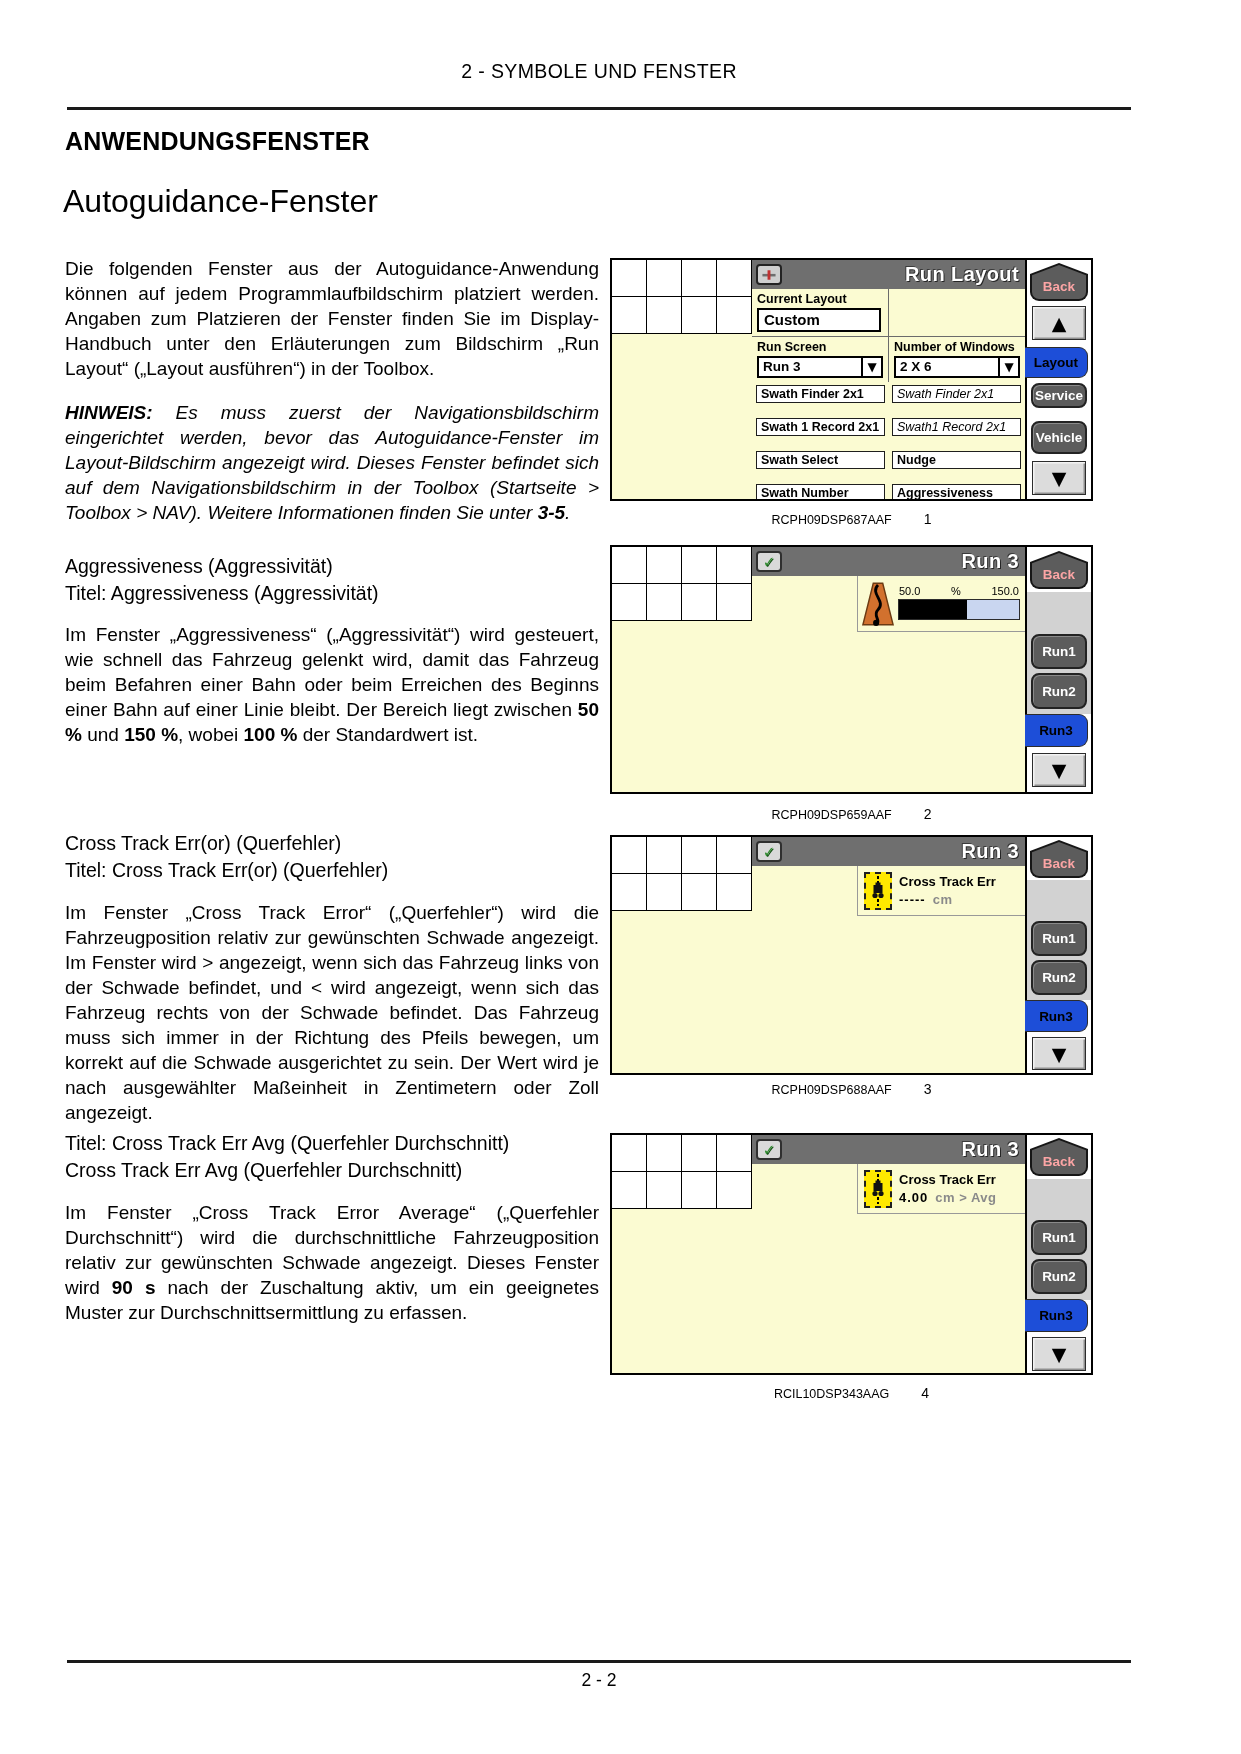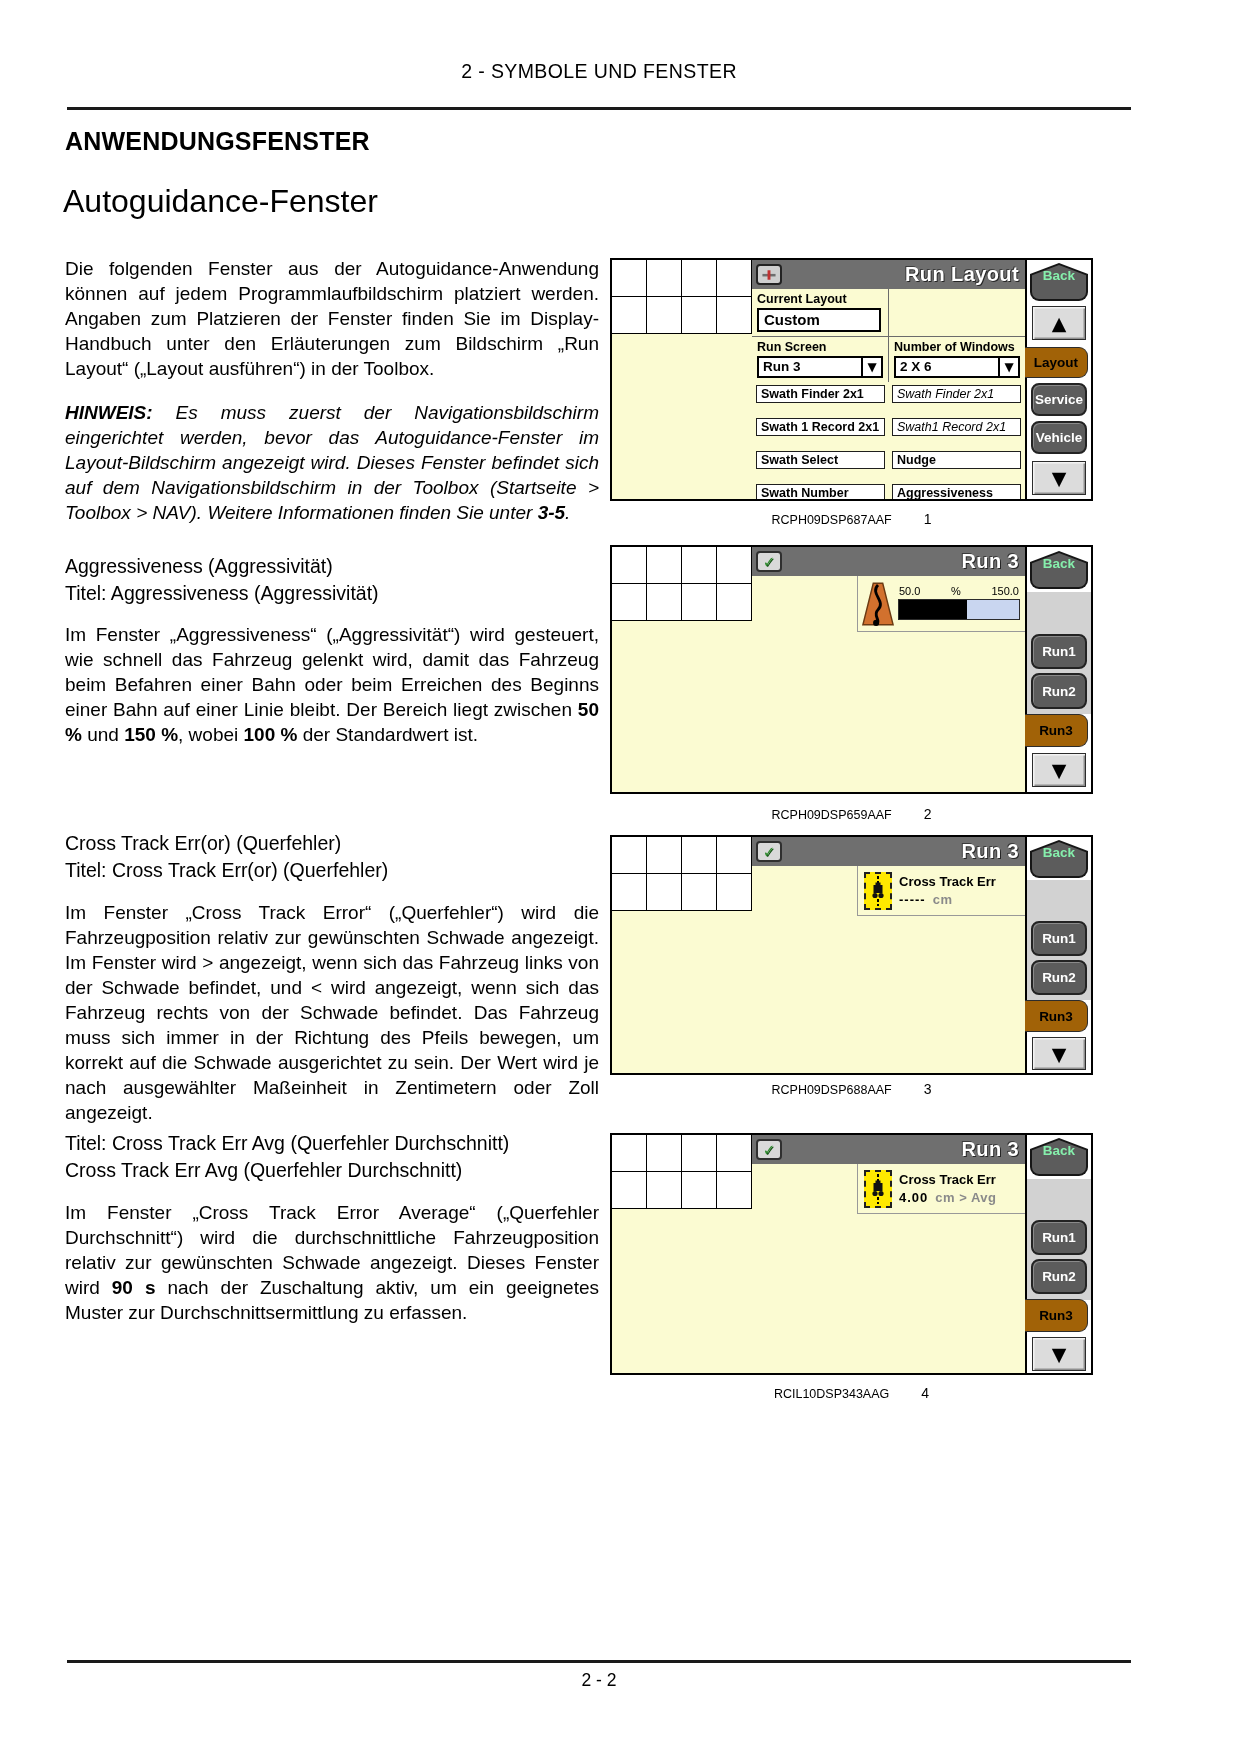--- a/index.html
+++ b/index.html
@@ -49,27 +49,27 @@
   .lbox{background:#fff;border:1.5px solid #1e1e1e;height:18px;line-height:15px;padding:1px 0 0 4px;
         font-weight:bold;font-size:12.5px;box-sizing:border-box;white-space:nowrap;}
   .rl-col.right .lbox:nth-child(1),.rl-col.right .lbox:nth-child(2){font-style:italic;font-weight:normal;}
   
   .sbtn{position:absolute;left:4px;right:4px;border-radius:8px;background:#5C5C5C;border:2px solid #232323;
         color:#fff;font-weight:bold;font-size:13.5px;display:flex;align-items:center;justify-content:center;
         box-sizing:border-box;box-shadow:inset 1px 1px 0 #8a8a8a;}
   .backw{position:absolute;left:3px;right:3px;}
   .bk-outer{position:absolute;inset:0;background:#161616;clip-path:polygon(50% 0,100% 29%,100% 100%,0 100%,0 29%);border-radius:0 0 9px 9px;}
   .bk-inner{position:absolute;inset:2px;background:#5C5C5C;clip-path:polygon(50% 0,100% 30%,100% 100%,0 100%,0 30%);
-            border-radius:0 0 7px 7px;color:#86efac;font-weight:bold;font-size:13.5px;display:flex;align-items:flex-end;
-            justify-content:center;padding-bottom:16px;box-sizing:border-box;}
+            border-radius:0 0 7px 7px;color:#fca5a5;font-weight:bold;font-size:13.5px;display:flex;align-items:flex-end;
+            justify-content:center;padding-bottom:5px;box-sizing:border-box;}
   .abtn{position:absolute;left:5px;right:5px;background:#dcdcdc;border:1.5px solid #2c2c2c;
         box-shadow:inset 1.5px 1.5px 0 #f3f3f3,inset -1.5px -1.5px 0 #8f8f8f;
         display:flex;align-items:center;justify-content:center;font-size:19px;color:#000;
         font-family:"DejaVu Sans",sans-serif;box-sizing:border-box;}
-  .tab{position:absolute;left:-2px;right:3px;background:#a16207;border:1.5px solid #2c2c2c;border-left:none;
+  .tab{position:absolute;left:-2px;right:3px;background:#1d4ed8;border:1.5px solid #2c2c2c;border-left:none;
        border-radius:0 9px 9px 0;display:flex;align-items:center;justify-content:center;font-weight:bold;
        font-size:13.5px;z-index:2;box-sizing:border-box;}
   .grayfill{position:absolute;left:0;right:0;background:#d2d2d2;}
   
   .agg-widget{position:absolute;top:29px;right:0;width:168px;height:56px;border-left:1px solid #999;
               border-bottom:1px solid #999;display:flex;align-items:center;box-sizing:border-box;}
   .agg-icon{width:40px;display:flex;justify-content:center;}
   .agg-body{flex:1;padding:1px 5px 4px 0;}
   .agg-labels{display:flex;justify-content:space-between;font-size:11px;padding:0 1px;}
   .agg-bar{height:19px;border:1px solid #2c2c2c;background:#c9d6f0;margin-top:2px;}
@@ -183,21 +183,21 @@
     </div>
     <div class="shot-side">
       <div class="backw" style="top:3px;height:38px">
         <div class="bk-outer"></div>
           <div class="bk-inner">Back</div>
       </div>
       <div class="abtn" style="top:46px;height:34px">
           <span>▲</span>
         </div>
       <div class="tab" style="top:87px;height:31px">Layout</div>
-      <div class="sbtn" style="top:123px;height:33px">Service</div>
+      <div class="sbtn" style="top:123px;height:25px">Service</div>
       <div class="sbtn" style="top:161px;height:33px">Vehicle</div>
       <div class="abtn" style="top:201px;height:34px">
           <span>▼</span>
         </div>
     </div>
   </div>
   <div class="shot-cap" style="top:511px"><span>RCPH09DSP687AAF</span><span class="capnum">1</span></div>
 
   <div class="shot" style="top:545px;height:249px">
     <div class="shot-main">

